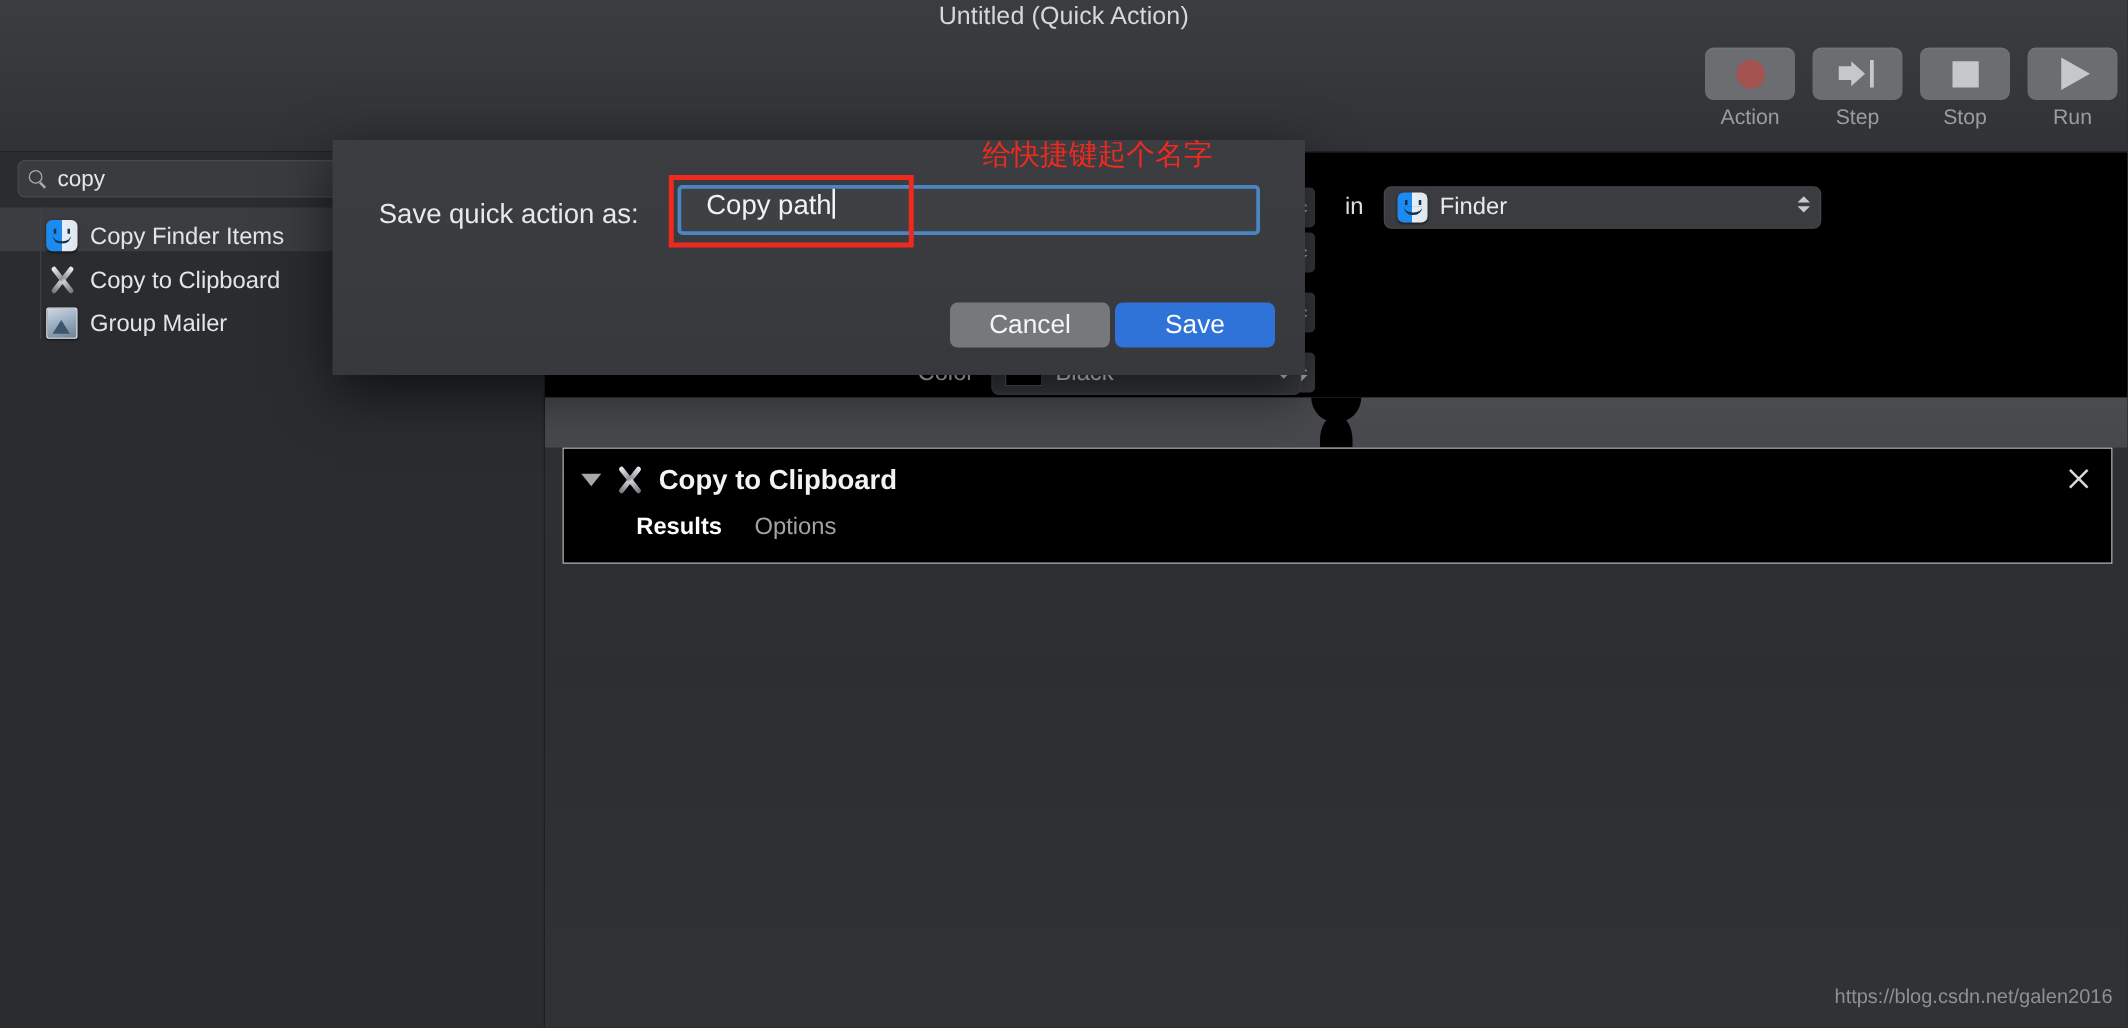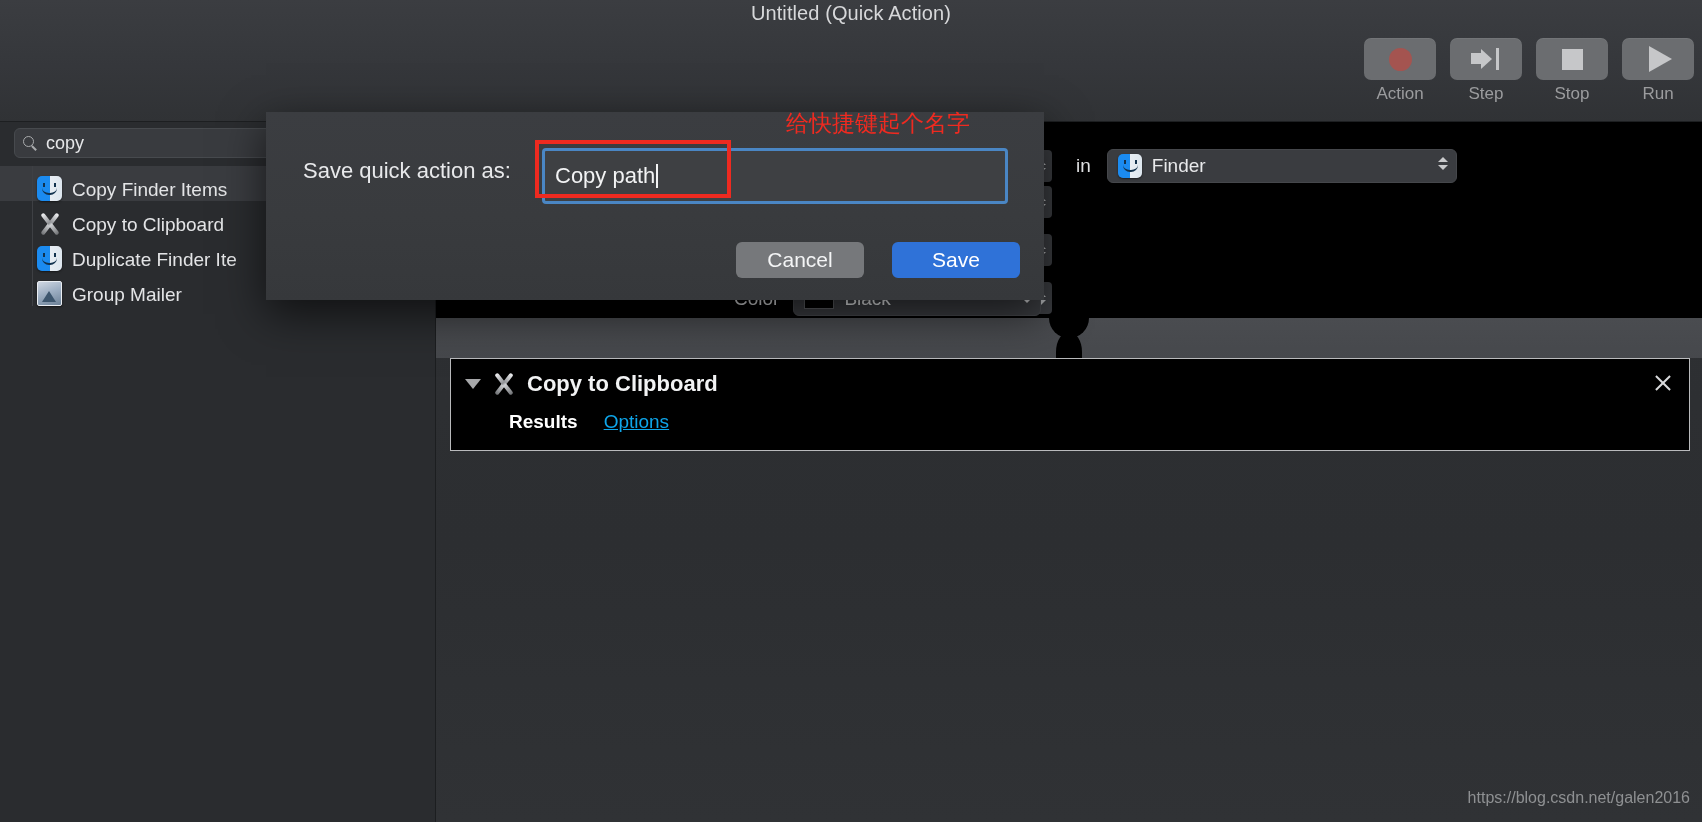--- a/index.html
+++ b/index.html
@@ -220,21 +220,21 @@
     width: 0; height: 0; border-left: 8px solid transparent; border-right: 8px solid transparent;
     border-top: 10px solid #a7a8aa;
   }
   .card-icon { width: 26px; height: 26px; position: relative; }
   .card-title { font-size: 22px; font-weight: bold; color: #f2f3f4; }
   .card-tabs {
     position: absolute; left: 58px; top: 52px; display: flex; gap: 26px; align-items: center;
   }
   .tab { font-size: 19px; }
   .tab.active { color: #ffffff; font-weight: bold; }
-  .tab.inactive { color: #0ea5e9; text-decoration: underline; }
+  .tab.inactive { color: #a3a3a3; }
   .card-close {
     position: absolute; right: 14px; top: 12px; width: 24px; height: 24px;
   }
   .card-close span {
     position: absolute; left: 50%; top: 50%; width: 20px; height: 2px;
     margin-left: -10px; margin-top: -1px; background: #d9dadc;
   }
   .card-close span.a { transform: rotate(45deg); }
   .card-close span.b { transform: rotate(-45deg); }
 
@@ -242,31 +242,31 @@
   .dialog {
     position: absolute; left: 266px; top: 112px; width: 778px; height: 188px;
     background: linear-gradient(180deg,#3b3d41 0%,#393b3e 55%,#36383b 100%);
     box-shadow: 0 14px 42px rgba(0,0,0,.62);
   }
   .dlg-label {
     position: absolute; left: 37px; top: 46px;
     font-size: 22px; color: #e8e9eb; white-space: nowrap;
   }
   .dlg-field {
-    position: absolute; left: 276px; top: 36px; width: 466px; height: 56px;
+    position: absolute; left: 276px; top: 36px; width: 466px; height: 40px;
     background: #3e4043; border: 3px solid #4a86c4; border-radius: 4px;
-    display: flex; align-items: center; padding-left: 10px;
+    display: flex; align-items: flex-start; padding-left: 20px;
   }
   .dlg-field-text { font-size: 22px; color: #f2f3f4; }
   .caret {
     display: inline-block; width: 2px; height: 24px; background: #f2f3f4;
     margin-left: 1px; vertical-align: middle;
   }
   .dlg-buttons {
-    position: absolute; right: 24px; bottom: 22px; display: flex; gap: 28px; align-items: flex-end;
+    position: absolute; right: 24px; bottom: 22px; display: flex; gap: 4px; align-items: flex-end;
   }
   .btn {
     height: 36px; border-radius: 6px; display: flex; align-items: center; justify-content: center;
     font-size: 21px; padding: 0 10px;
   }
   .btn-cancel { width: 128px; background: #76787b; color: #f4f5f6; }
   .btn-save   { width: 128px; background: #2f72d8; color: #ffffff; }
 
   
   .ann-text {
@@ -352,28 +352,20 @@
 
       <div class="act-row">
         <div class="stripe"></div>
         <div class="act-icon icon-xaction">
           <span class="a"></span>
             <span class="b"></span>
         </div>
         <div class="act-label">Copy to Clipboard</div>
       </div>
 
-      <div class="act-row">
-        <div class="stripe"></div>
-        <div class="act-icon icon-finder">
-          <div class="eyes"></div>
-            <div class="smile"></div>
-        </div>
-        <div class="act-label">Duplicate Finder Ite</div>
-      </div>
 
       <div class="act-row">
         <div class="stripe"></div>
         <div class="act-icon icon-mailer"></div>
         <div class="act-label">Group Mailer</div>
       </div>
 
     </div>
   </div>
 

